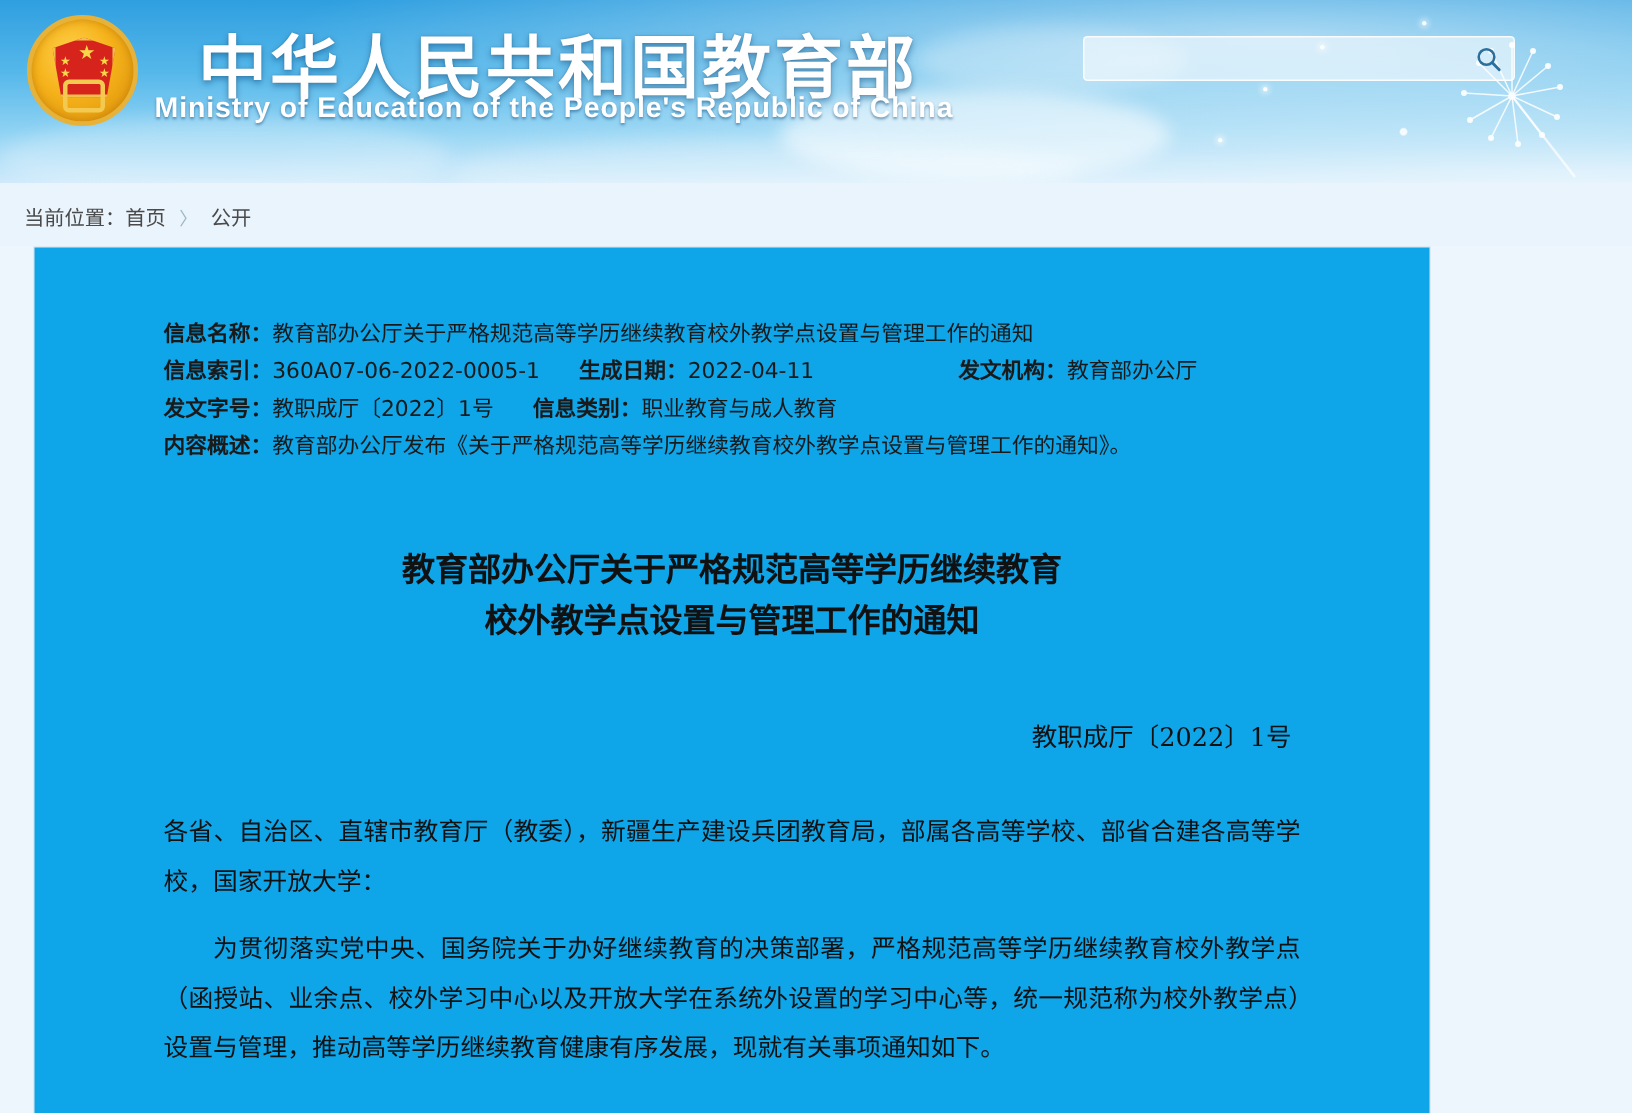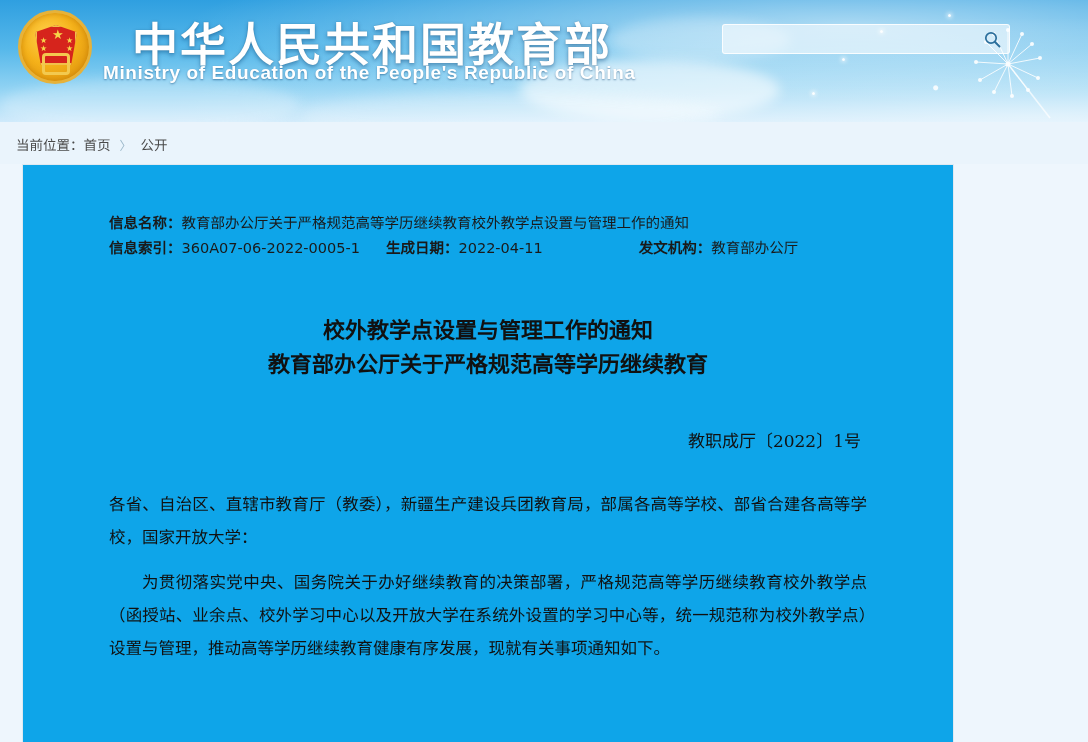--- a/index.html
+++ b/index.html
@@ -306,25 +306,31 @@
 
 <div class="doc">
 
   <div class="meta">
     <div class="row">
       <span class="lbl">信息名称：</span><span class="val">教育部办公厅关于严格规范高等学历继续教育校外教学点设置与管理工作的通知</span>
     </div>
     <div class="row">
       <span class="lbl">信息索引：</span><span class="val">360A07-06-2022-0005-1</span><span class="gap"></span><span class="lbl">生成日期：</span><span class="val">2022-04-11</span><span class="gap-lg"></span><span class="lbl">发文机构：</span><span class="val">教育部办公厅</span>
     </div>
+    <div class="row">
+      <span class="lbl">发文字号：</span><span class="val">教职成厅〔2022〕1号</span><span class="gap"></span><span class="lbl">信息类别：</span><span class="val">职业教育与成人教育</span>
+    </div>
+    <div class="row">
+      <span class="lbl">内容概述：</span><span class="val">教育部办公厅发布《关于严格规范高等学历继续教育校外教学点设置与管理工作的通知》。</span>
+    </div>
   </div>
 
   <div class="doc-title">
+    <div>教育部办公厅关于严格规范高等学历继续教育</div>
     <div>校外教学点设置与管理工作的通知</div>
-    <div>教育部办公厅关于严格规范高等学历继续教育</div>
   </div>
 
   <div class="doc-number">教职成厅〔2022〕1号</div>
 
   <div class="doc-body">
     <p>各省、自治区、直辖市教育厅（教委），新疆生产建设兵团教育局，部属各高等学校、部省合建各高等学校，国家开放大学：</p>
     <p class="indent">为贯彻落实党中央、国务院关于办好继续教育的决策部署，严格规范高等学历继续教育校外教学点（函授站、业余点、校外学习中心以及开放大学在系统外设置的学习中心等，统一规范称为校外教学点）设置与管理，推动高等学历继续教育健康有序发展，现就有关事项通知如下。</p>
   </div>
 </div>
 

